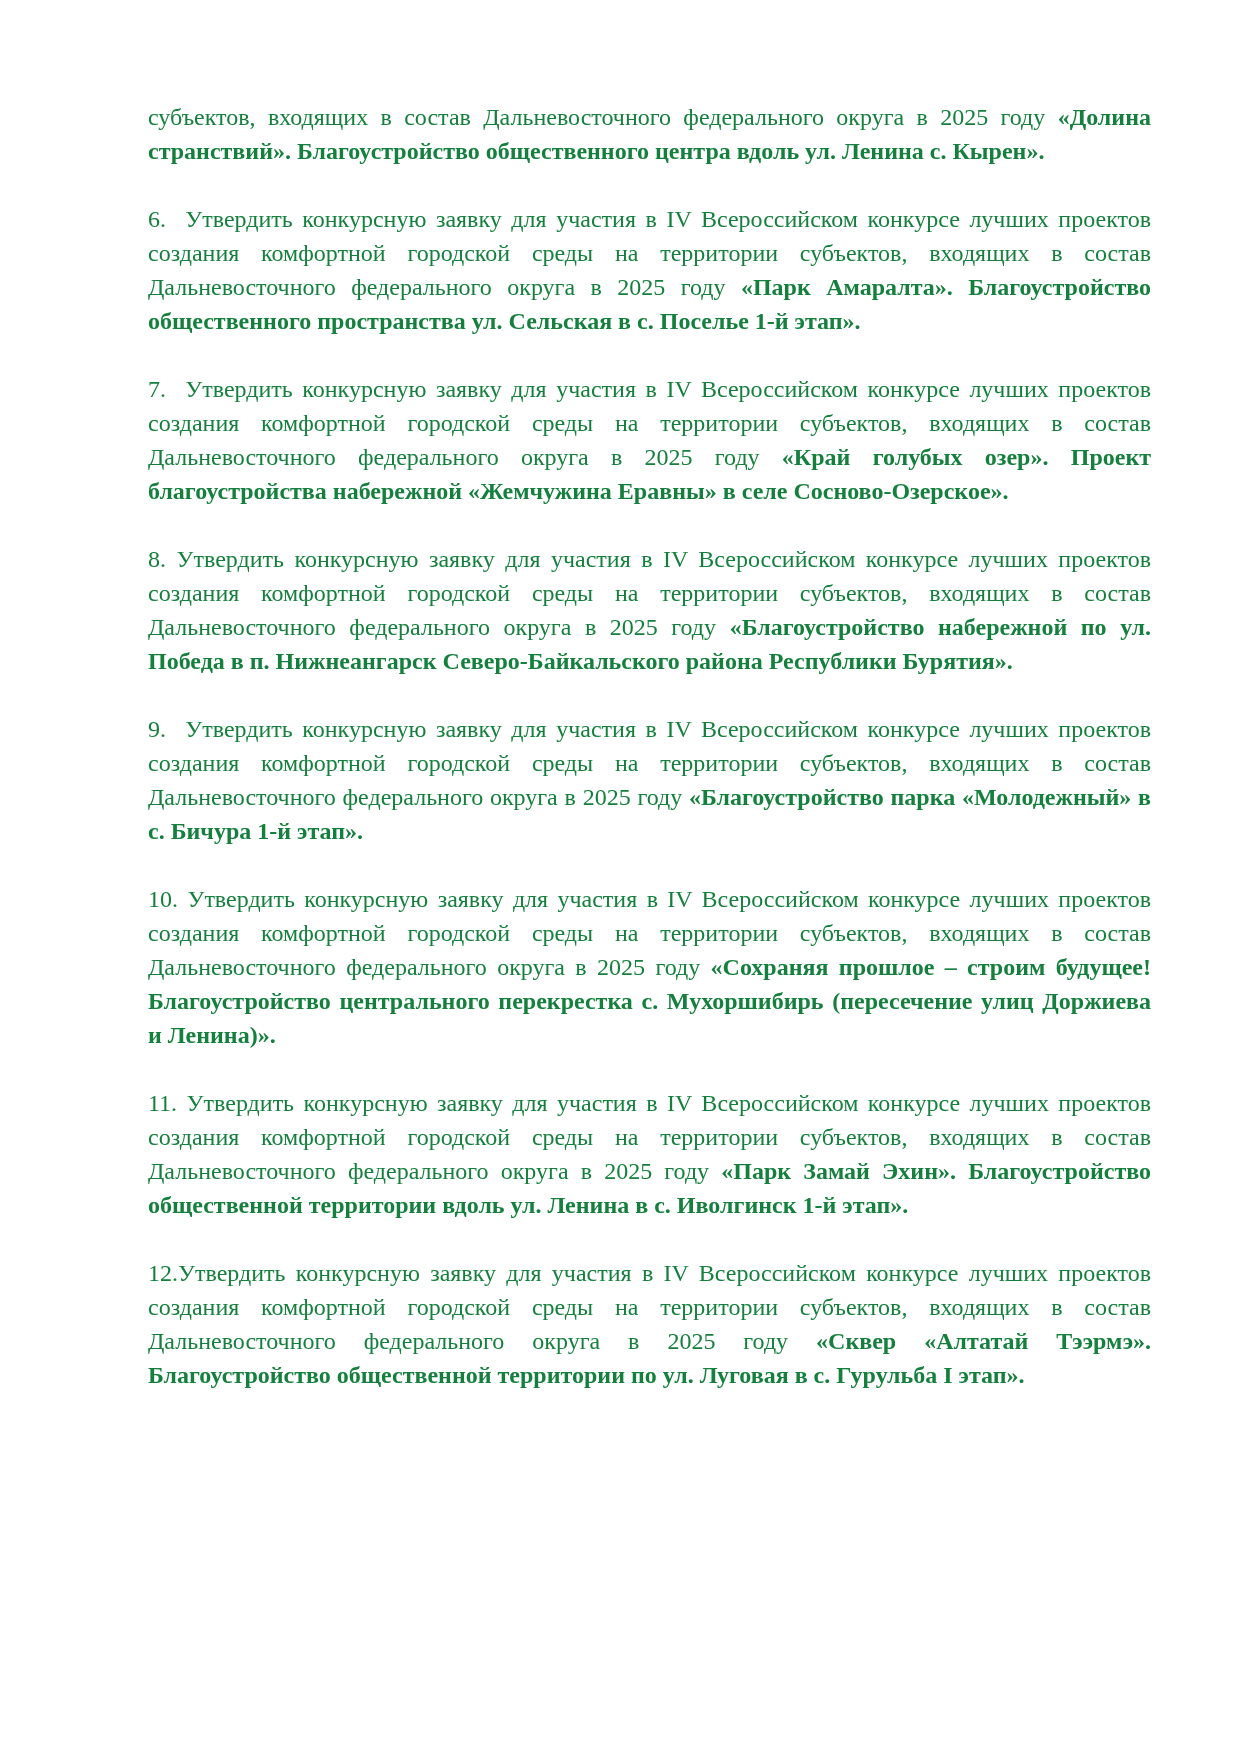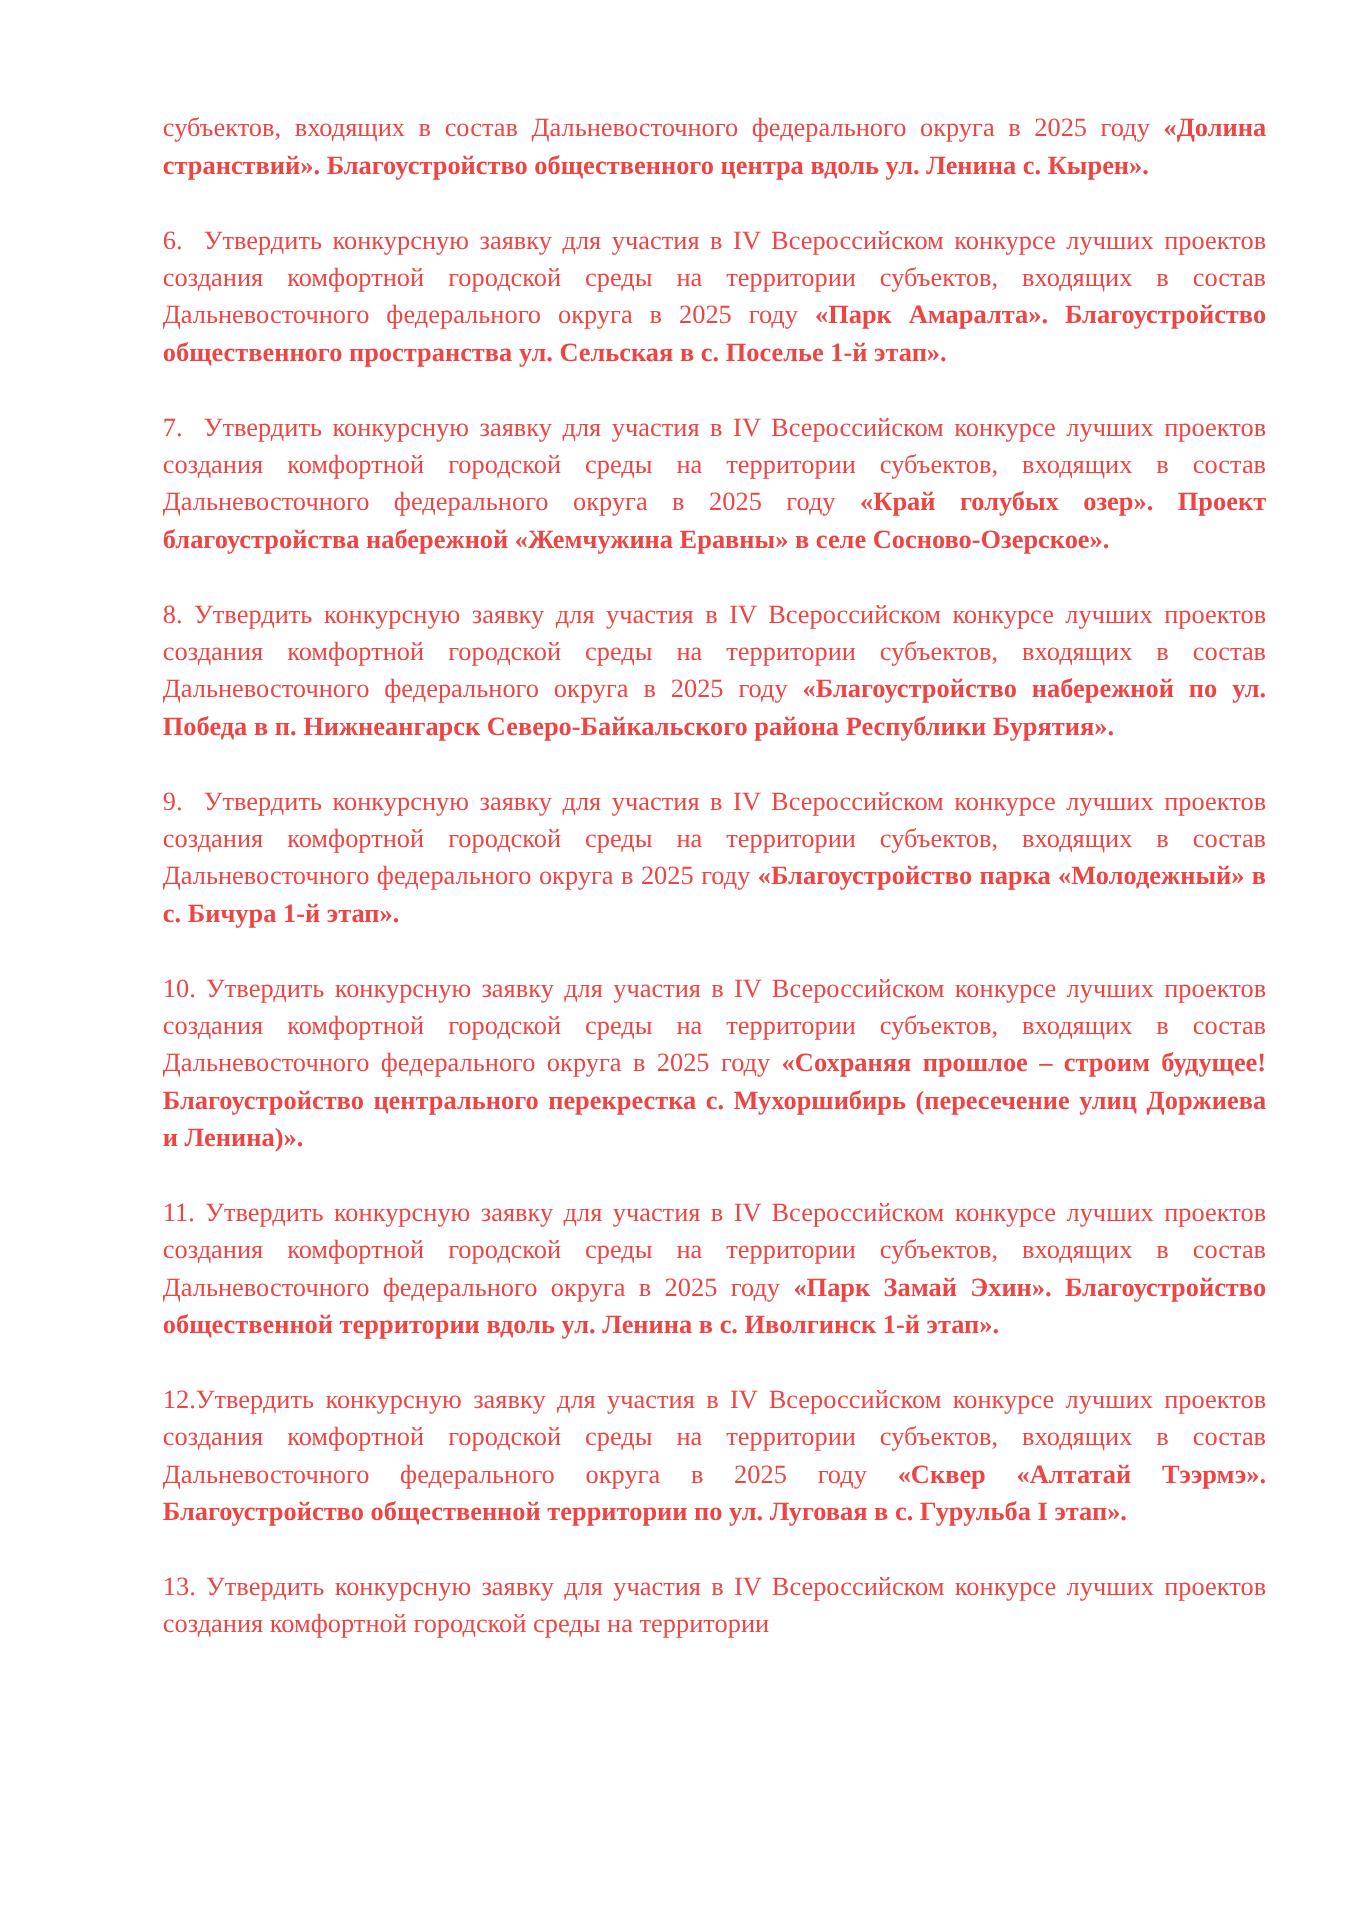--- a/index.html
+++ b/index.html
@@ -15,21 +15,21 @@
     overflow: hidden;
   }
   .text-block {
     position: absolute;
     left: 148px;
     top: 100px;
     width: 1003px;
     font-family: "Liberation Serif", "DejaVu Serif", serif;
     font-size: 24px;
     line-height: 34px;
-    color: #ef4444;
+    color: #15803d;
     text-align: justify;
     text-justify: inter-word;
   }
   .para {
     margin: 0 0 34px 0;
     padding: 0;
   }
   .para:last-child {
     margin-bottom: 0;
   }
@@ -55,16 +55,15 @@
     <p class="para"><span class="run-regular">8. Утвердить конкурсную заявку для участия в IV Всероссийском конкурсе лучших проектов создания комфортной городской среды на территории субъектов, входящих в состав Дальневосточного федерального округа в 2025 году </span><span class="run-bold">«Благоустройство набережной по ул. Победа в п. Нижнеангарск Северо-Байкальского района Республики Бурятия».</span></p>
 
     <p class="para"><span class="run-regular">9.&nbsp; Утвердить конкурсную заявку для участия в IV Всероссийском конкурсе лучших проектов создания комфортной городской среды на территории субъектов, входящих в состав Дальневосточного федерального округа в 2025 году </span><span class="run-bold">«Благоустройство парка «Молодежный» в с. Бичура 1-й этап».</span></p>
 
     <p class="para"><span class="run-regular">10. Утвердить конкурсную заявку для участия в IV Всероссийском конкурсе лучших проектов создания комфортной городской среды на территории субъектов, входящих в состав Дальневосточного федерального округа в 2025 году </span><span class="run-bold">«Сохраняя прошлое – строим будущее! Благоустройство центрального перекрестка с. Мухоршибирь (пересечение улиц Доржиева и Ленина)».</span></p>
 
     <p class="para"><span class="run-regular">11. Утвердить конкурсную заявку для участия в IV Всероссийском конкурсе лучших проектов создания комфортной городской среды на территории субъектов, входящих в состав Дальневосточного федерального округа в 2025 году </span><span class="run-bold">«Парк Замай Эхин». Благоустройство общественной территории вдоль ул. Ленина в с. Иволгинск 1-й этап».</span></p>
 
     <p class="para"><span class="run-regular">12.Утвердить конкурсную заявку для участия в IV Всероссийском конкурсе лучших проектов создания комфортной городской среды на территории субъектов, входящих в состав Дальневосточного федерального округа в 2025 году </span><span class="run-bold">«Сквер «Алтатай Тээрмэ». Благоустройство общественной территории по ул. Луговая в с. Гурульба I этап».</span></p>
 
-    <p class="para"><span class="run-regular">13. Утвердить конкурсную заявку для участия в IV Всероссийском конкурсе лучших проектов создания комфортной городской среды на территории</span><span class="run-bold"></span></p>
 
   </div>
 </div>
 
 </body></html>

